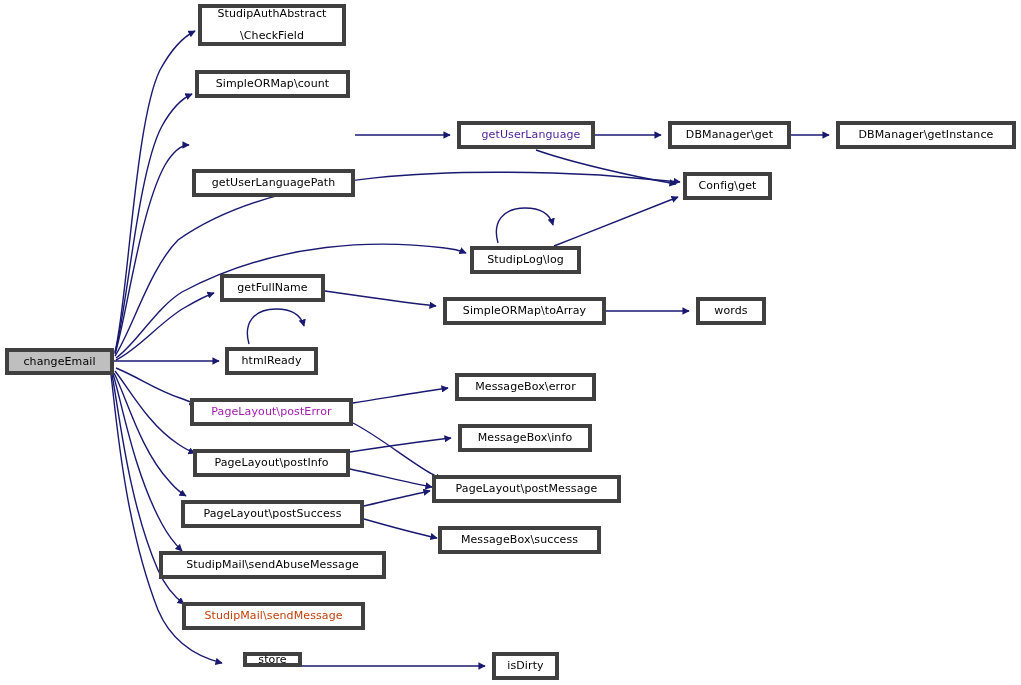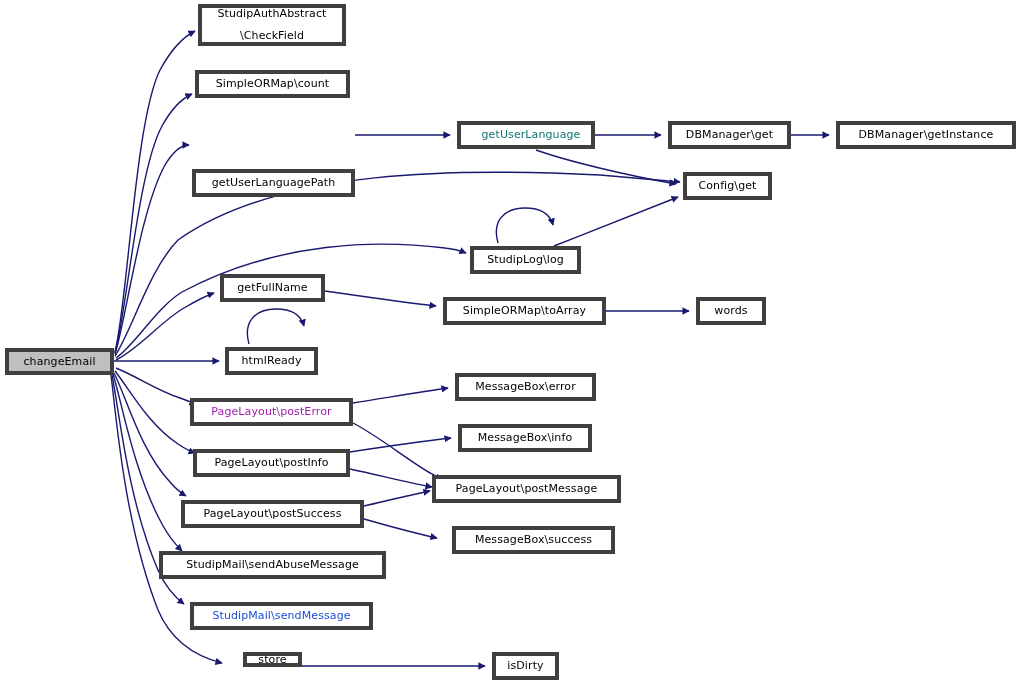--- a/index.html
+++ b/index.html
@@ -92,34 +92,34 @@
         <path d="M 364,519 C 392,527 414,533 437,538" fill="none" stroke="#191970" stroke-width="1.4" marker-end="url(#arrow)"></path>
         <path d="M 302,666 L 485,666" fill="none" stroke="#191970" stroke-width="1.4" marker-end="url(#arrow)"></path>
       </g>
   </svg>
   <div id="nodes">
       <div class="node root" style="left: 5px; top: 348px; width: 109px; height: 27px; border-color: rgb(64, 64, 64); background: rgb(191, 191, 191); color: rgb(0, 0, 0);"><span class="node-label">changeEmail</span></div>
       <div class="node" style="left: 198px; top: 4px; width: 148px; height: 42px; border-color: rgb(64, 64, 64); background: rgb(255, 255, 255); color: rgb(0, 0, 0);"><span class="node-label">StudipAuthAbstract
 \CheckField</span></div>
       <div class="node" style="left: 195px; top: 70px; width: 155px; height: 28px; border-color: rgb(64, 64, 64); background: rgb(255, 255, 255); color: rgb(0, 0, 0);"><span class="node-label">SimpleORMap\count</span></div>
       <div class="node" style="left: 192px; top: 121px; width: 163px; height: 28px; border-color: rgb(64, 64, 64); background: rgb(255, 255, 255); color: rgb(0, 0, 0); margin-top: 48px;"><span class="node-label">getUserLanguagePath</span></div>
-      <div class="node" style="left: 457px; top: 121px; width: 138px; height: 28px; border-color: rgb(64, 64, 64); background: rgb(255, 255, 255); color: #0f766e; padding-left: 10px;"><span class="node-label">getUserLanguage</span></div>
+      <div class="node" style="left: 457px; top: 121px; width: 138px; height: 28px; border-color: rgb(64, 64, 64); background: rgb(255, 255, 255); color: #4c1d95; padding-left: 10px;"><span class="node-label">getUserLanguage</span></div>
       <div class="node" style="left: 668px; top: 121px; width: 123px; height: 28px; border-color: rgb(64, 64, 64); background: rgb(255, 255, 255); color: rgb(0, 0, 0);"><span class="node-label">DBManager\get</span></div>
       <div class="node" style="left: 836px; top: 121px; width: 180px; height: 28px; border-color: rgb(64, 64, 64); background: rgb(255, 255, 255); color: rgb(0, 0, 0);"><span class="node-label">DBManager\getInstance</span></div>
       <div class="node" style="left: 683px; top: 172px; width: 89px; height: 28px; border-color: rgb(64, 64, 64); background: rgb(255, 255, 255); color: rgb(0, 0, 0);"><span class="node-label">Config\get</span></div>
       <div class="node" style="left: 470px; top: 246px; width: 111px; height: 28px; border-color: rgb(64, 64, 64); background: rgb(255, 255, 255); color: rgb(0, 0, 0);"><span class="node-label">StudipLog\log</span></div>
       <div class="node" style="left: 220px; top: 274px; width: 105px; height: 28px; border-color: rgb(64, 64, 64); background: rgb(255, 255, 255); color: rgb(0, 0, 0);"><span class="node-label">getFullName</span></div>
       <div class="node" style="left: 443px; top: 297px; width: 163px; height: 28px; border-color: rgb(64, 64, 64); background: rgb(255, 255, 255); color: rgb(0, 0, 0);"><span class="node-label">SimpleORMap\toArray</span></div>
       <div class="node" style="left: 696px; top: 297px; width: 70px; height: 28px; border-color: rgb(64, 64, 64); background: rgb(255, 255, 255); color: rgb(0, 0, 0);"><span class="node-label">words</span></div>
       <div class="node" style="left: 225px; top: 347px; width: 93px; height: 28px; border-color: rgb(64, 64, 64); background: rgb(255, 255, 255); color: rgb(0, 0, 0);"><span class="node-label">htmlReady</span></div>
       <div class="node" style="left: 190px; top: 398px; width: 163px; height: 28px; border-color: rgb(64, 64, 64); background: rgb(255, 255, 255); color: #a21caf;"><span class="node-label">PageLayout\postError</span></div>
       <div class="node" style="left: 455px; top: 373px; width: 141px; height: 28px; border-color: rgb(64, 64, 64); background: rgb(255, 255, 255); color: rgb(0, 0, 0); align-items: center;"><span class="node-label">MessageBox\error</span></div>
       <div class="node" style="left: 193px; top: 449px; width: 157px; height: 28px; border-color: rgb(64, 64, 64); background: rgb(255, 255, 255); color: rgb(0, 0, 0);"><span class="node-label">PageLayout\postInfo</span></div>
       <div class="node" style="left: 458px; top: 424px; width: 134px; height: 28px; border-color: rgb(64, 64, 64); background: rgb(255, 255, 255); color: rgb(0, 0, 0);"><span class="node-label">MessageBox\info</span></div>
       <div class="node" style="left: 432px; top: 475px; width: 189px; height: 28px; border-color: rgb(64, 64, 64); background: rgb(255, 255, 255); color: rgb(0, 0, 0);"><span class="node-label">PageLayout\postMessage</span></div>
       <div class="node" style="left: 181px; top: 500px; width: 183px; height: 28px; border-color: rgb(64, 64, 64); background: rgb(255, 255, 255); color: rgb(0, 0, 0); justify-content: center;"><span class="node-label">PageLayout\postSuccess</span></div>
-      <div class="node" style="left: 452px; top: 526px; width: 163px; height: 28px; border-color: rgb(64, 64, 64); background: rgb(255, 255, 255); color: rgb(0, 0, 0);"><span class="node-label">MessageBox\success</span></div>
+      <div class="node" style="left: 438px; top: 526px; width: 163px; height: 28px; border-color: rgb(64, 64, 64); background: rgb(255, 255, 255); color: rgb(0, 0, 0);"><span class="node-label">MessageBox\success</span></div>
       <div class="node" style="left: 159px; top: 551px; width: 227px; height: 28px; border-color: rgb(64, 64, 64); background: rgb(255, 255, 255); color: rgb(0, 0, 0);"><span class="node-label">StudipMail\sendAbuseMessage</span></div>
-      <div class="node" style="left: 182px; top: 602px; width: 183px; height: 28px; border-color: rgb(64, 64, 64); background: rgb(255, 255, 255); color: #1d4ed8; margin-left: 8px;"><span class="node-label">StudipMail\sendMessage</span></div>
+      <div class="node" style="left: 182px; top: 602px; width: 183px; height: 28px; border-color: rgb(64, 64, 64); background: rgb(255, 255, 255); color: #c2410c;"><span class="node-label">StudipMail\sendMessage</span></div>
       <div class="node" style="left: 243px; top: 652px; width: 59px; height: 15px; border-color: rgb(64, 64, 64); background: rgb(255, 255, 255); color: rgb(0, 0, 0);"><span class="node-label">store</span></div>
       <div class="node" style="left: 492px; top: 652px; width: 67px; height: 28px; border-color: rgb(64, 64, 64); background: rgb(255, 255, 255); color: rgb(0, 0, 0);"><span class="node-label">isDirty</span></div>
     </div>
 </div>
 
 </body></html>

